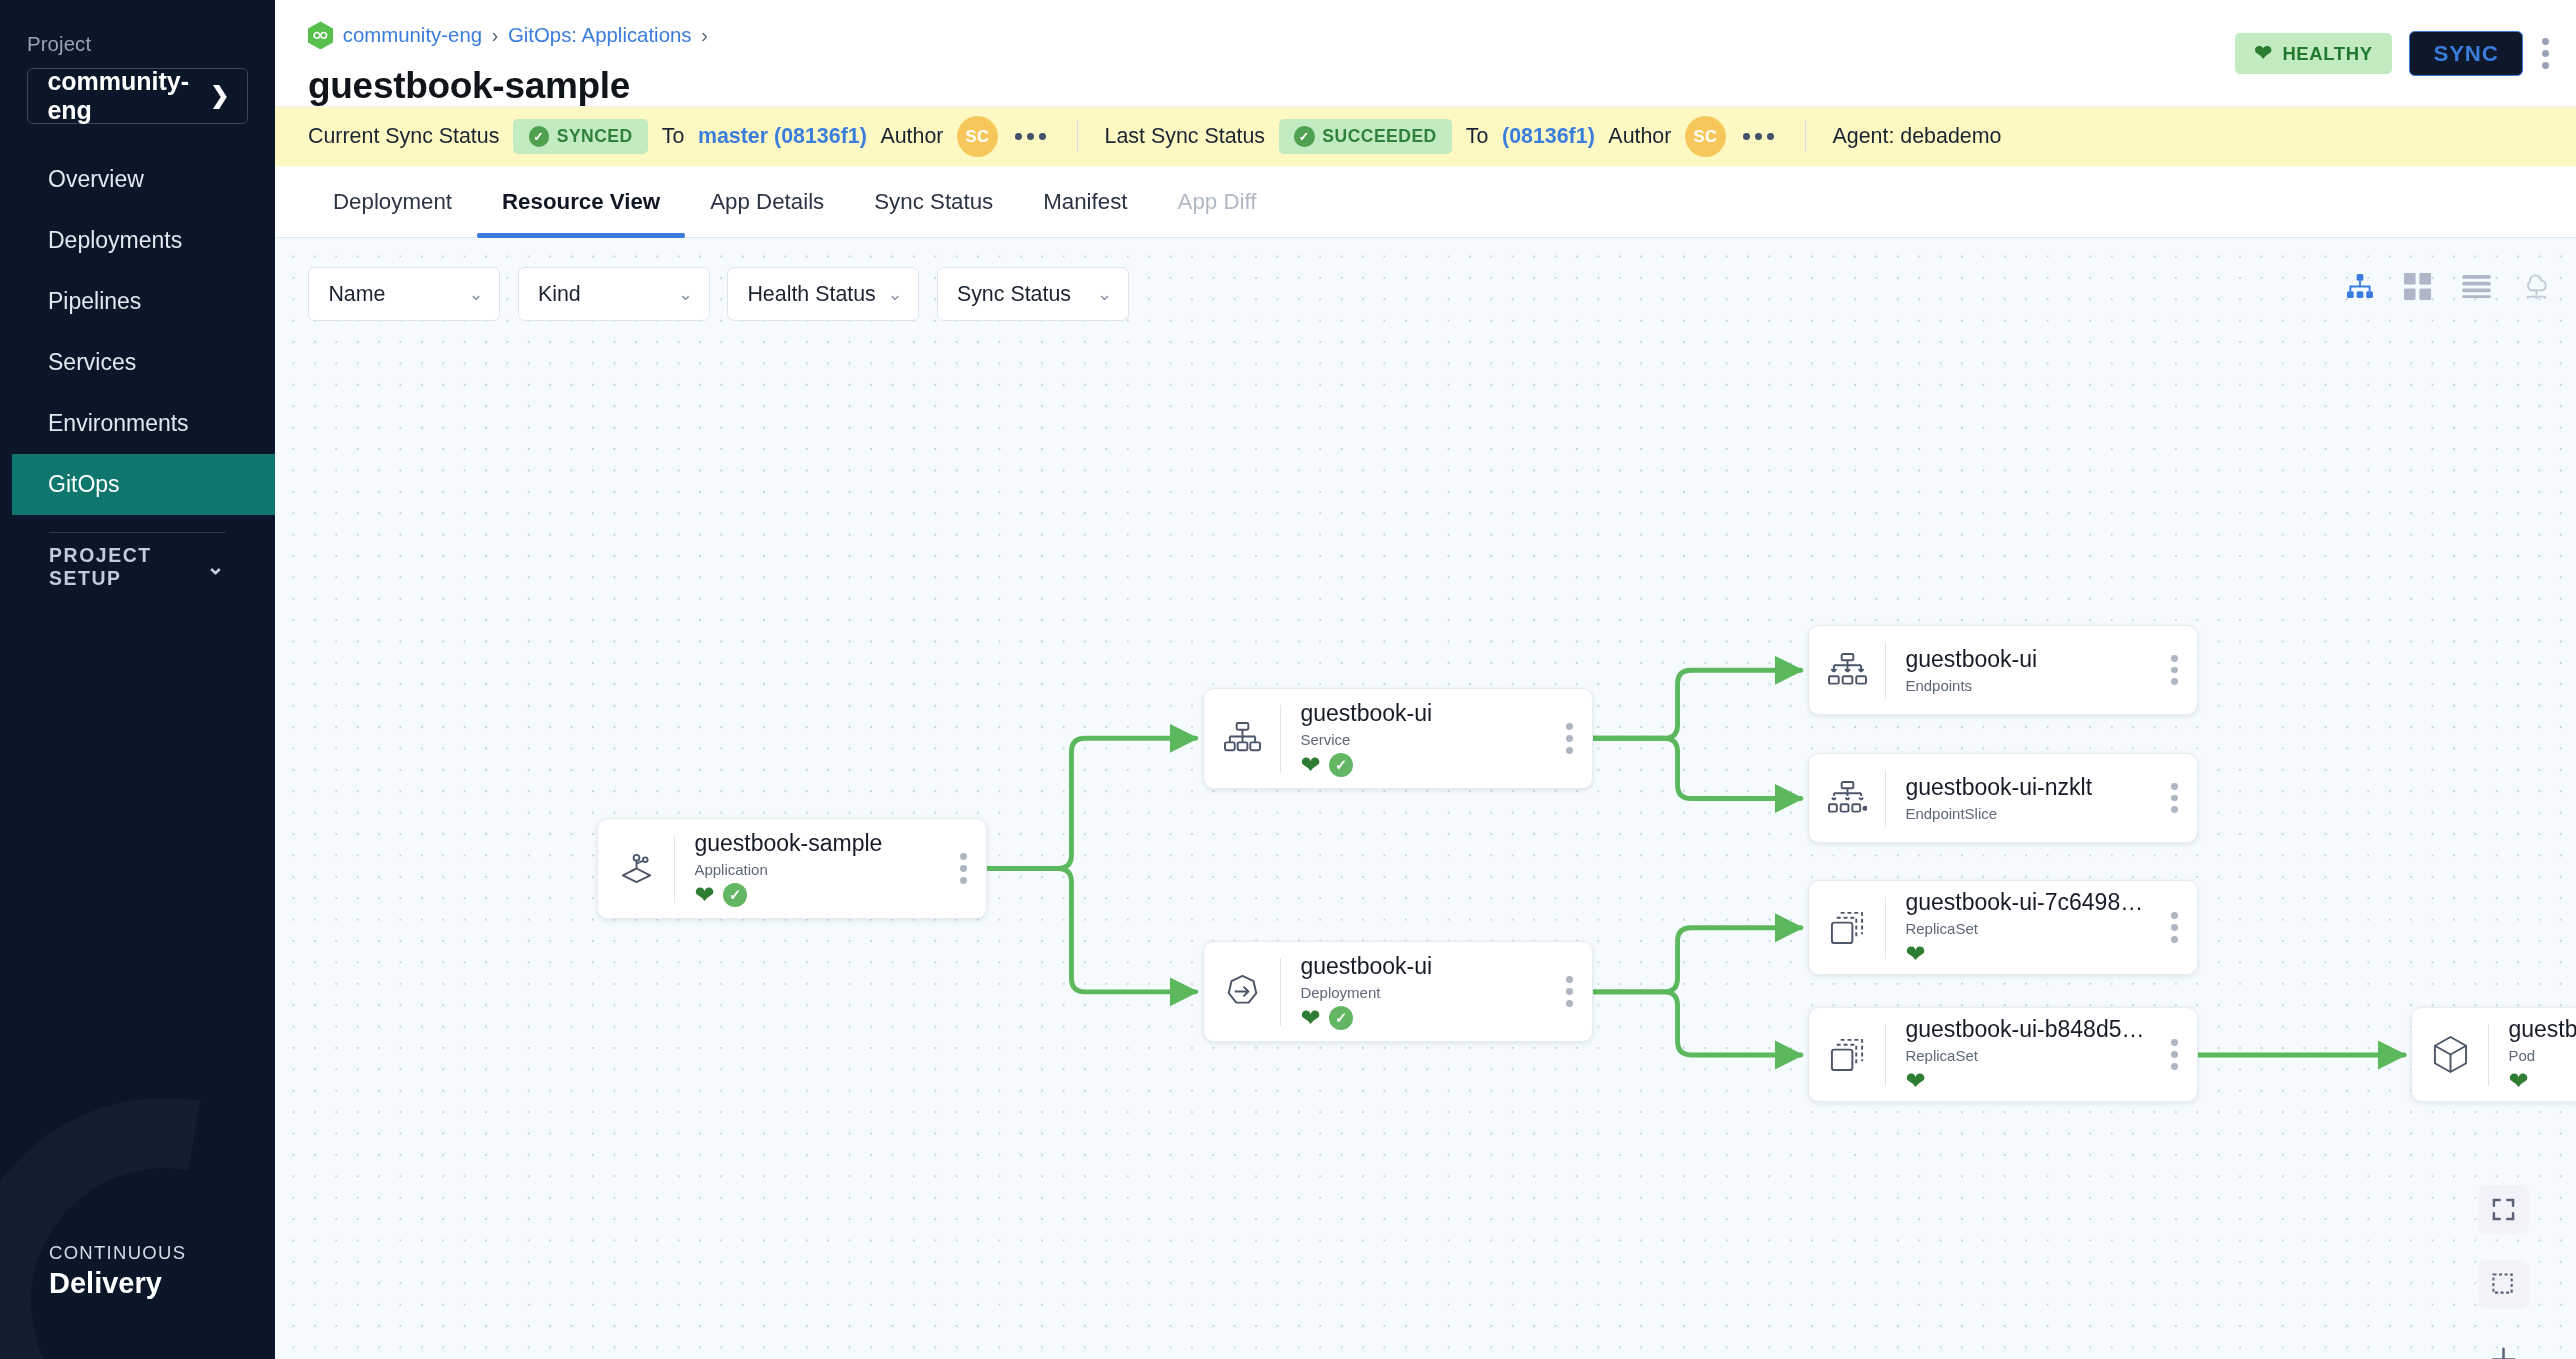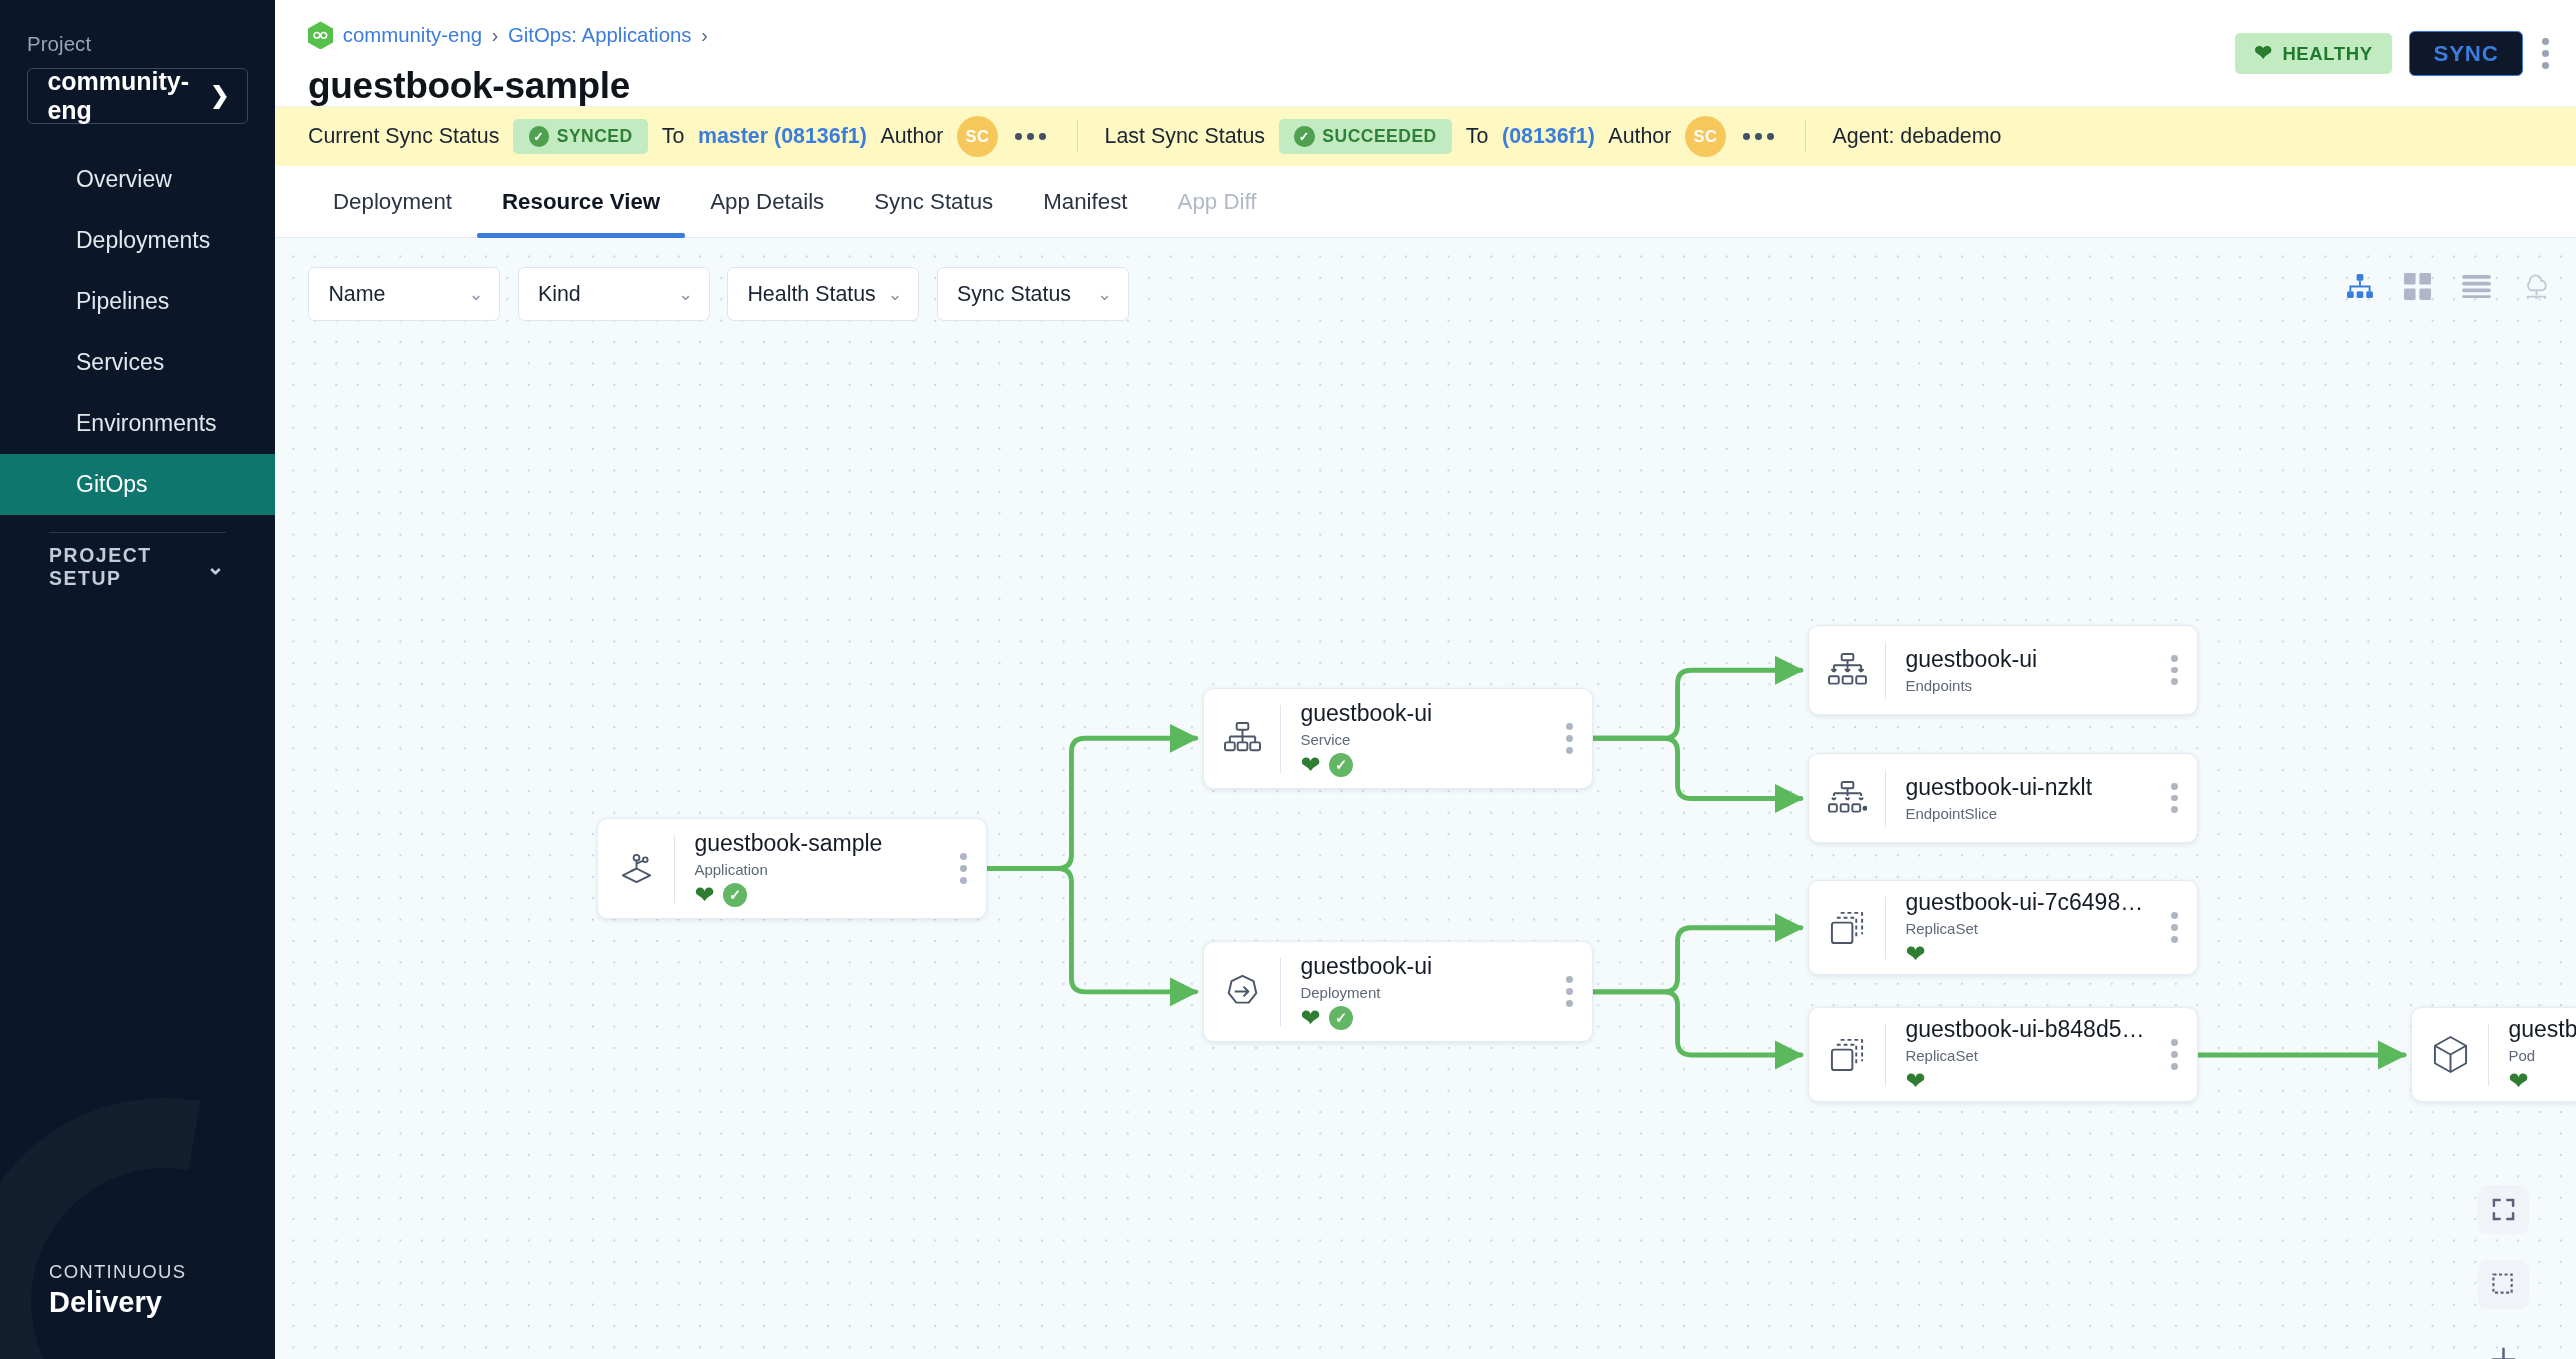--- a/index.html
+++ b/index.html
@@ -31,33 +31,33 @@
   }
   .sb-project-select {
     margin: 0 27px; height: 56px; border: 1px solid #3b4a61; border-radius: 5.8px;
     display: flex; align-items: center; justify-content: space-between;
     padding: 0 17.5px 0 19.4px; color: #ffffff; font-size: 25px; font-weight: bold;
     position: relative; z-index: 2; cursor: pointer;
   }
   .sb-project-select .chev { font-size: 23px; font-weight: bold; }
   .sb-nav { margin-top: 25px; position: relative; z-index: 2; }
   .sb-item {
-    height: 61px; display: flex; align-items: center; padding-left: 76px;
-    color: #e3e8ef; font-size: 23px; cursor: pointer;
+    height: 61px; display: flex; align-items: center; padding-left: 36px;
+    color: #e3e8ef; font-size: 23px; cursor: pointer; margin-left: 12px;
   }
   .sb-item.active { background: #0f766e; color: #fff; }
   .sb-divider { height: 1px; background: rgba(255,255,255,0.14); margin: 17.5px 49px 0 49px; }
   .sb-section {
     height: 68px; display: flex; align-items: center; justify-content: space-between;
     padding: 0 49px 0 49px; color: #c3ccda; font-size: 19.4px; letter-spacing: 1.6px;
     cursor: pointer; position: relative; z-index: 2; font-weight: bold;
   }
   .sb-section .chev { font-size: 21.4px; }
   .sb-brand {
-    margin-top: auto; padding: 0 0 41px 49px; position: relative; z-index: 2;
+    margin-top: auto; padding: 0 0 60px 49px; position: relative; z-index: 2;
   }
   .sb-brand .l1 { color: #d6dce6; font-size: 18.5px; letter-spacing: 1.3px; }
   .sb-brand .l2 { color: #ffffff; font-size: 29px; font-weight: bold; margin-top: 2.9px; }
 
   
   .main { flex: 1; height: 1360px; display: flex; flex-direction: column; background: #fff; }
 
   .topbar {
     height: 106px; display: flex; align-items: flex-start; padding: 21.4px 21.4px 0 33px;
     position: relative; background: #fff;

